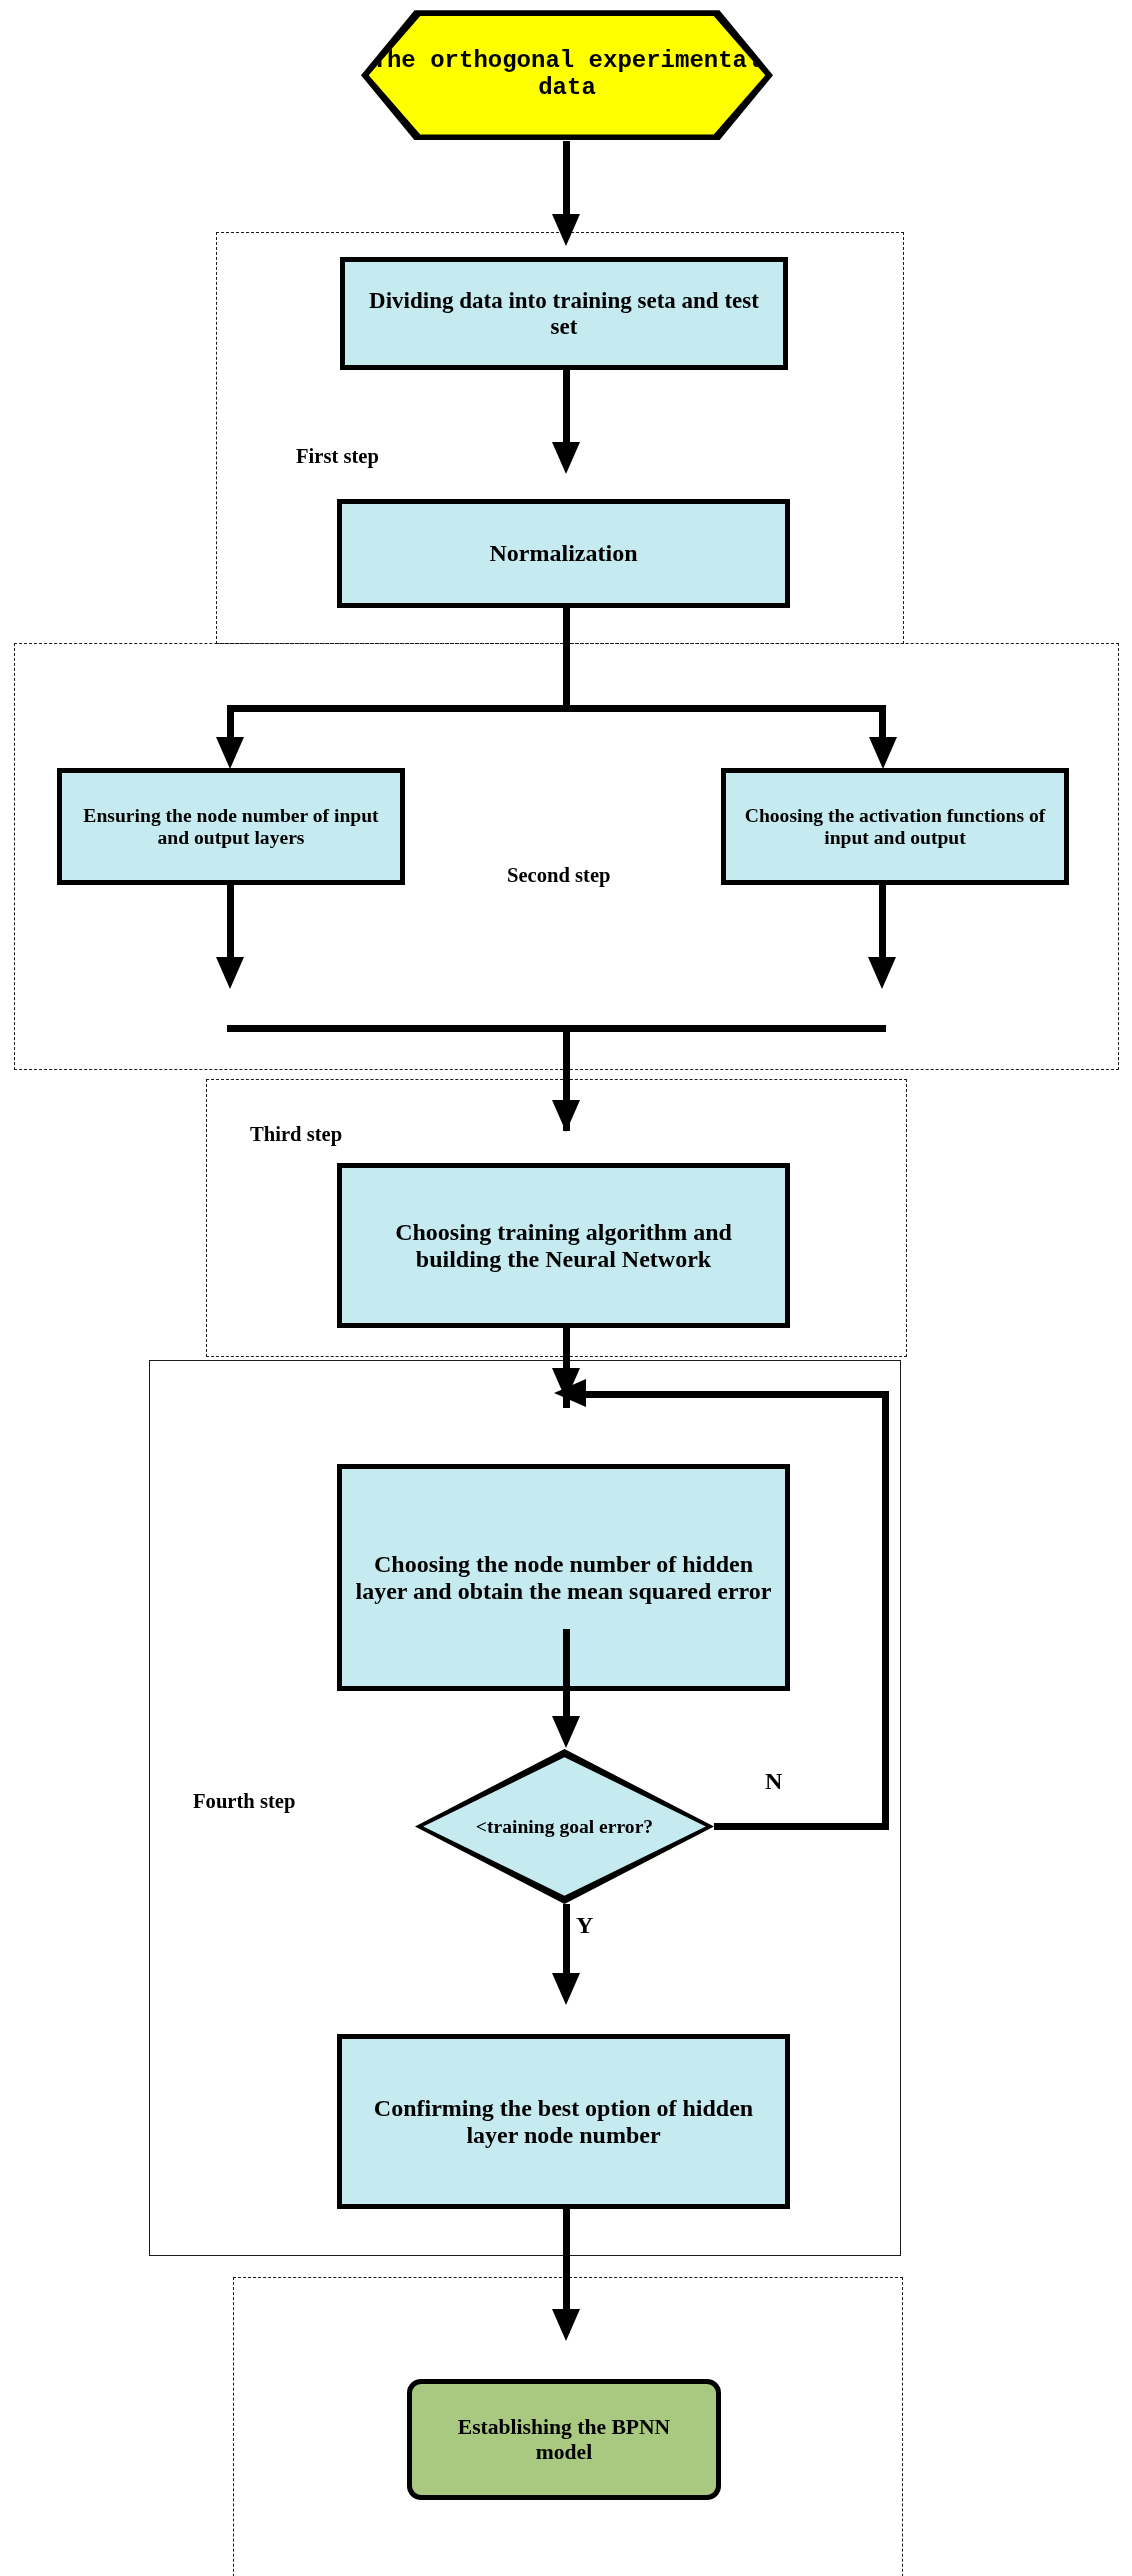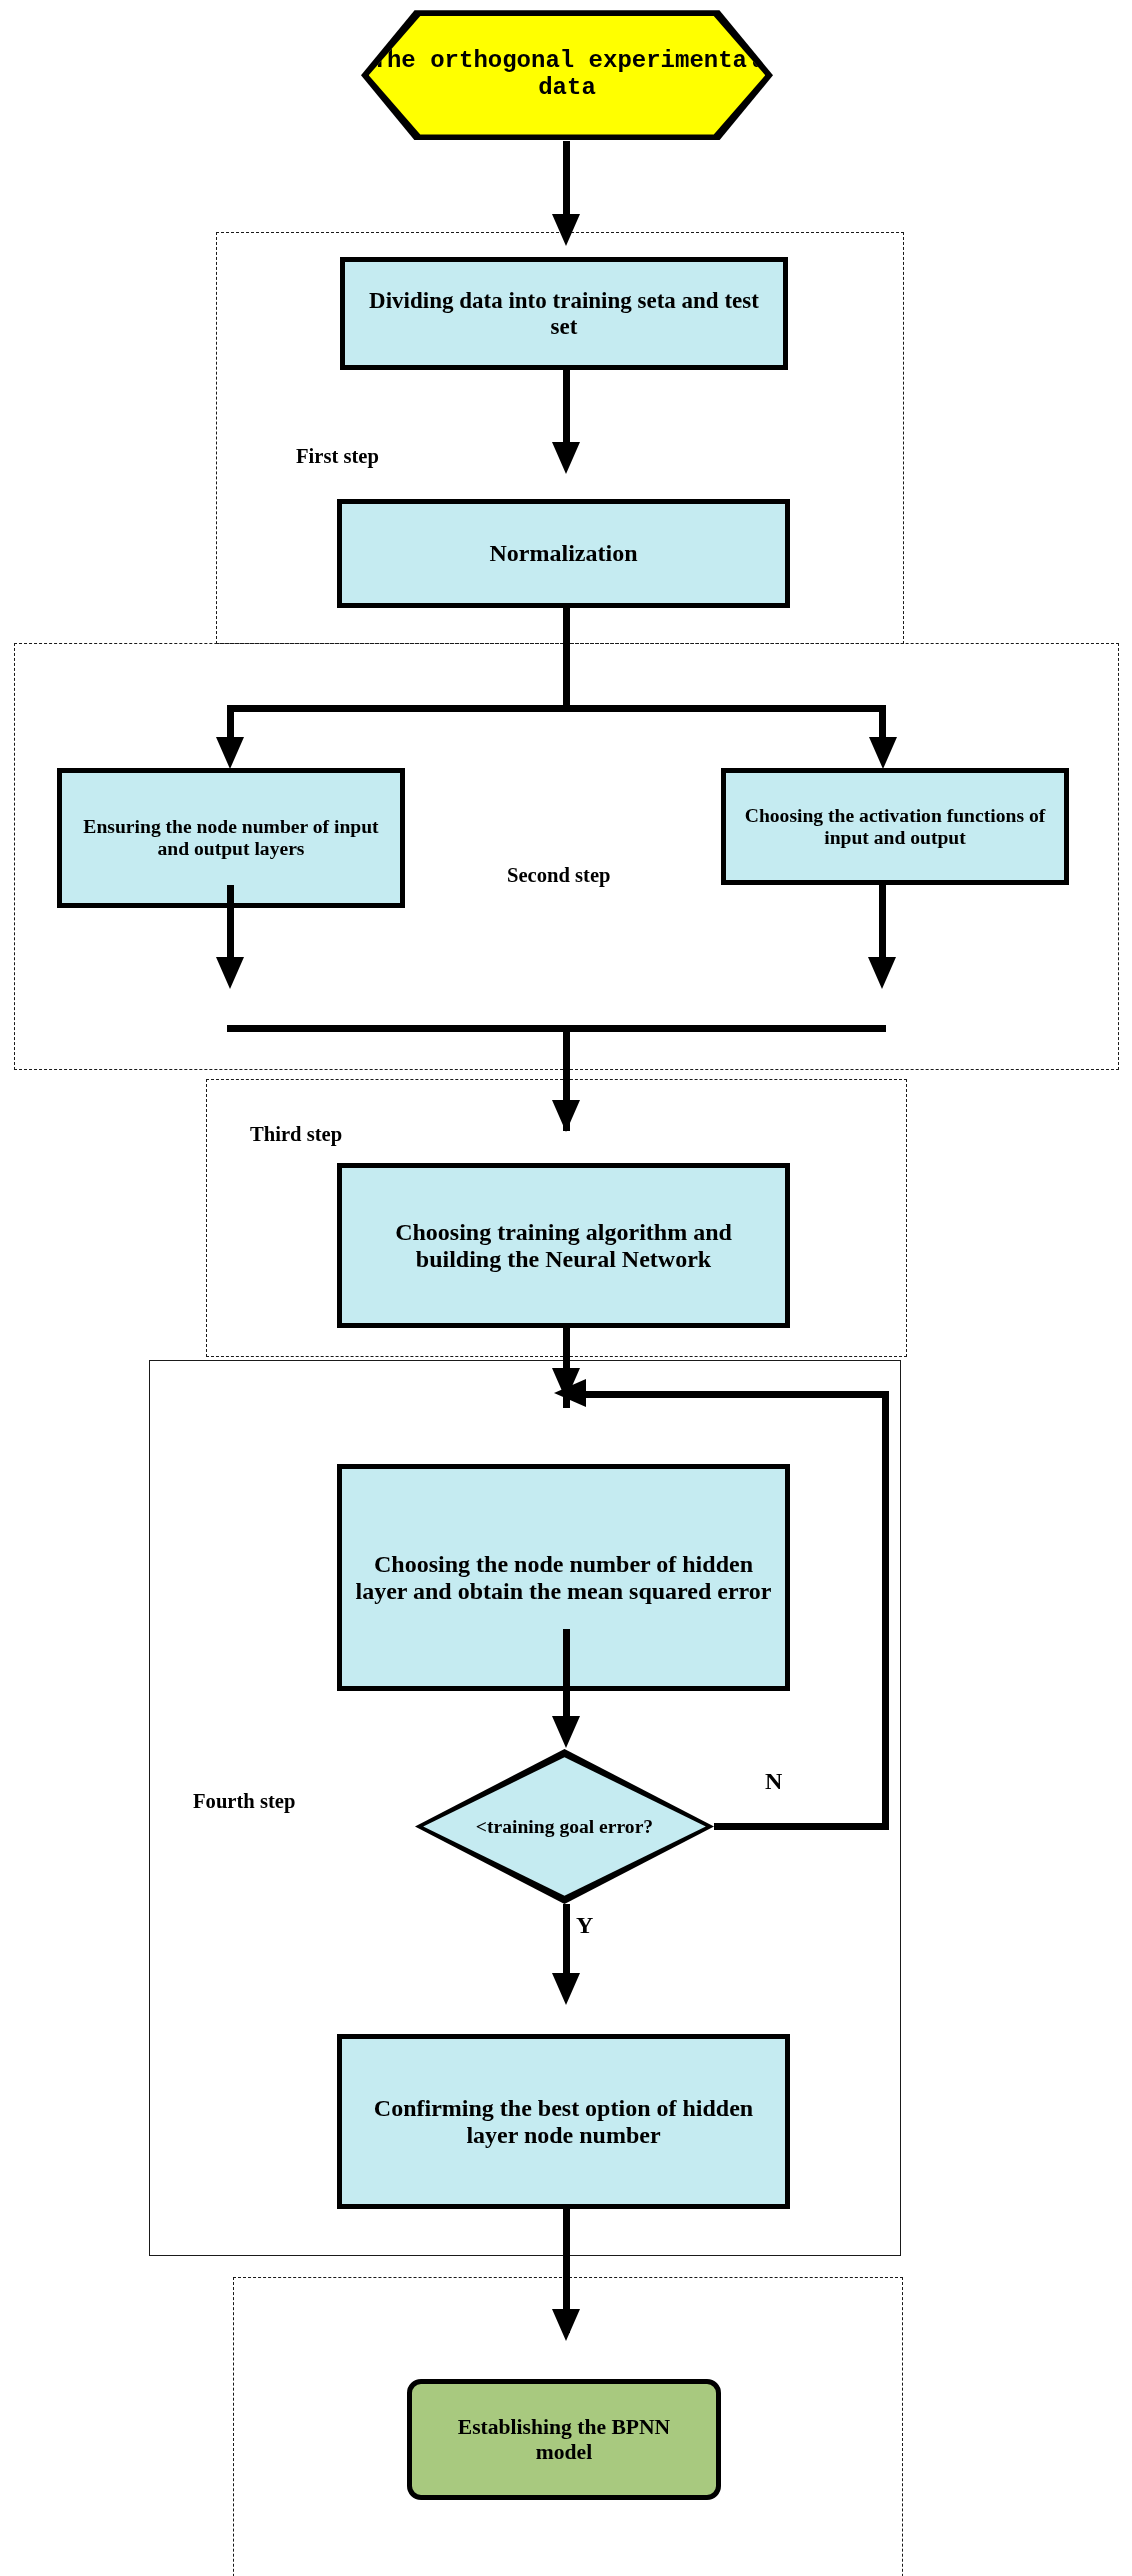--- a/index.html
+++ b/index.html
@@ -95,21 +95,21 @@
     <span>Normalization</span>
   </div>
 
   <div class="vline" style="left:563px;top:608px;height:101px;"></div>
   <div class="hline" style="left:227px;top:705px;width:659px;"></div>
   <div class="vline" style="left:227px;top:705px;height:37px;"></div>
   <div class="vline" style="left:879px;top:705px;height:37px;"></div>
   <div class="arrowdown" style="left:216px;top:737px;"></div>
   <div class="arrowdown" style="left:869px;top:737px;"></div>
 
-  <div class="node proc" style="left:57px;top:768px;width:348px;height:140px;font-size:19.6px;padding:0 10.3px;">
+  <div class="node proc" style="left:57px;top:768px;width:348px;height:117px;font-size:19.6px;padding:0 10.3px;">
     <span>Ensuring the node number of input and output layers</span>
   </div>
 
   <div class="node proc" style="left:721px;top:768px;width:348px;height:117px;font-size:19.6px;padding:0 14px;">
     <span>Choosing the activation functions of input and output</span>
   </div>
 
   <div class="vline" style="left:227px;top:885px;height:77px;"></div>
   <div class="vline" style="left:879px;top:885px;height:77px;"></div>
   <div class="arrowdown" style="left:216px;top:957px;"></div>

